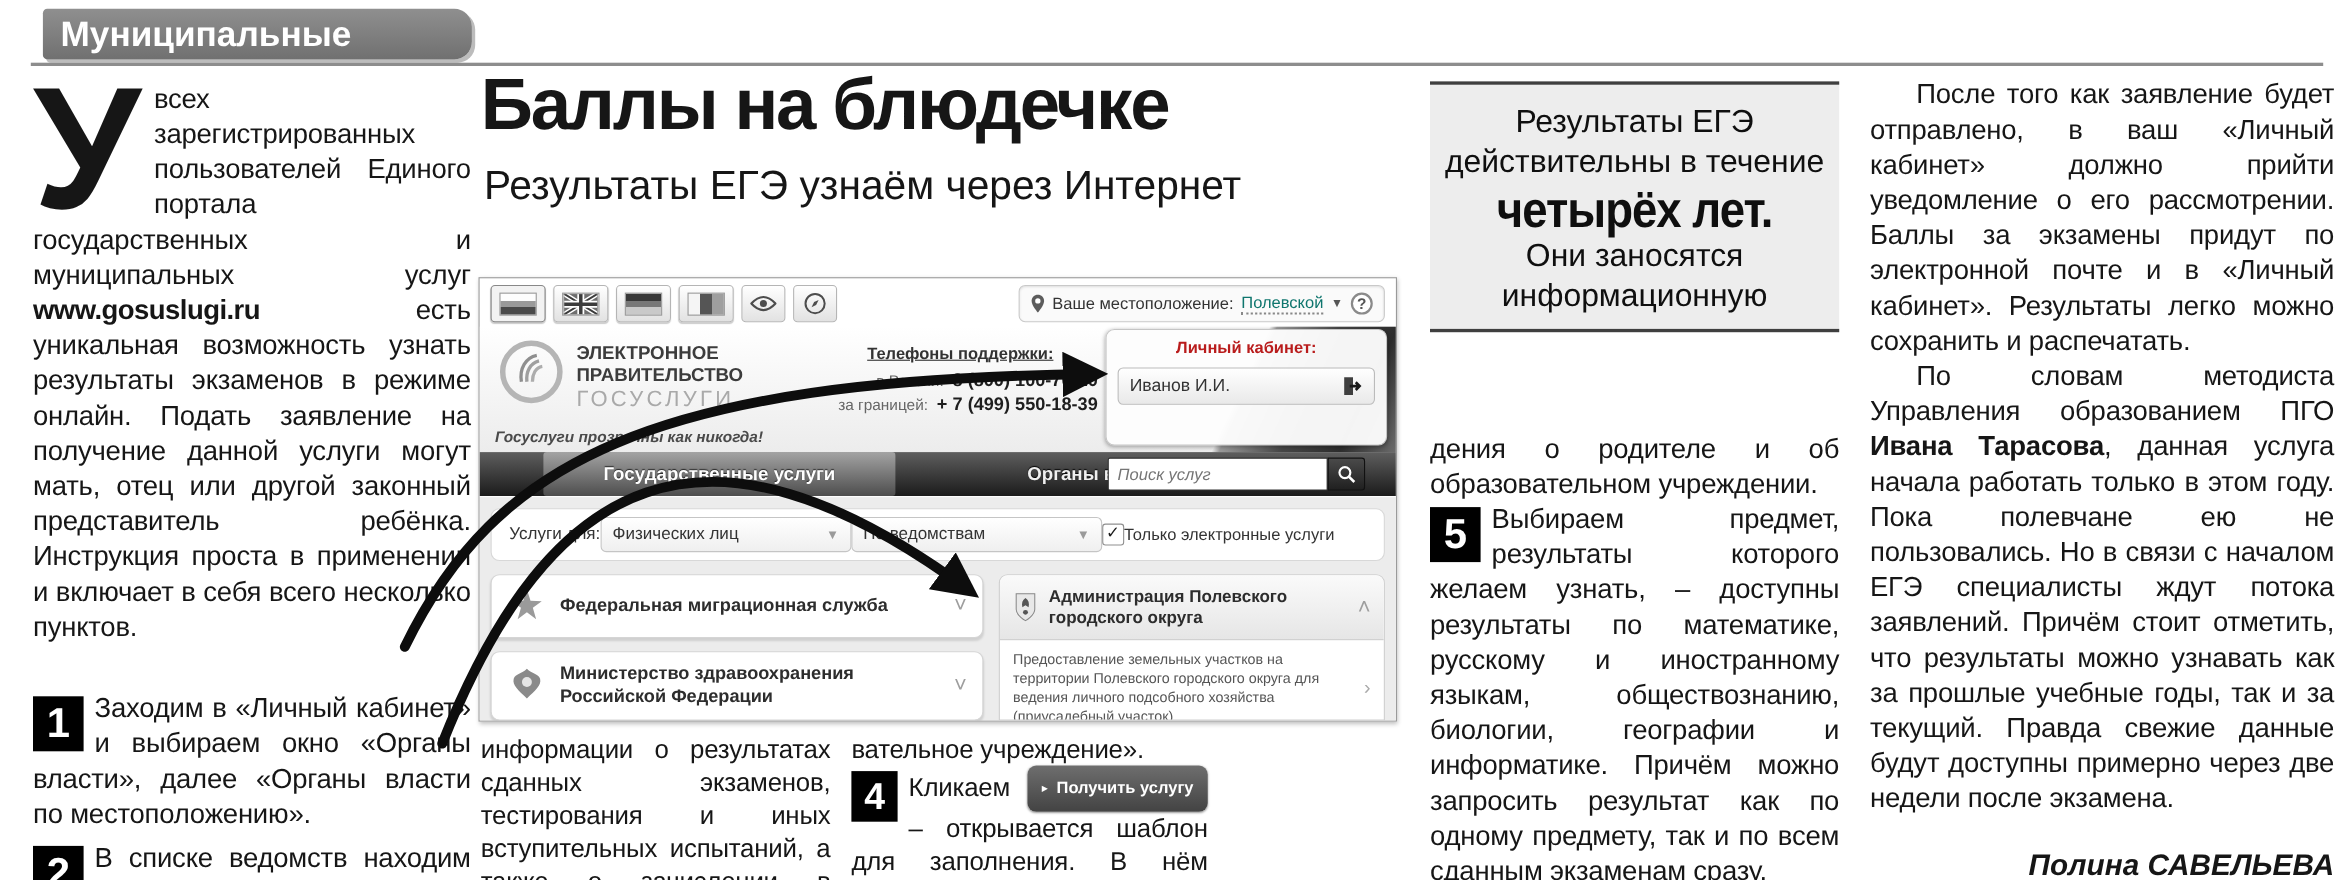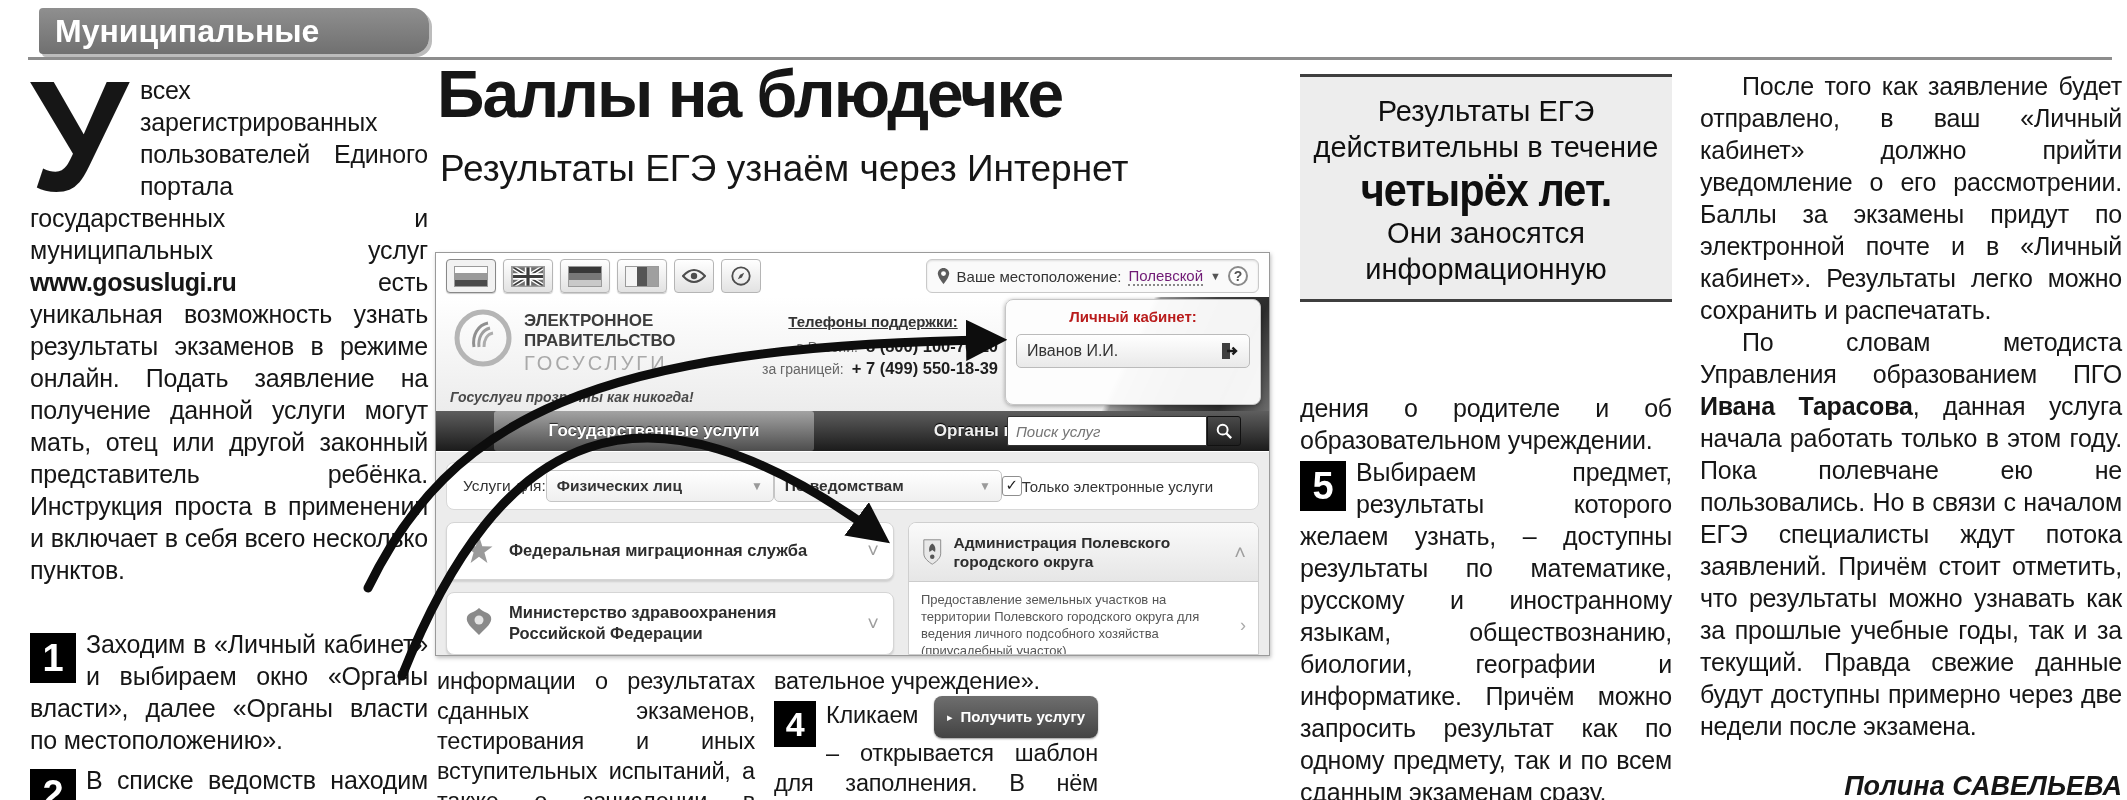--- a/index.html
+++ b/index.html
@@ -36,21 +36,21 @@
         display:flex;align-items:center;justify-content:center;box-shadow:0 1px 1px #ccc;}
   .fbtn.active{border-color:#888;background:#f2f2f2;}
   .flag{width:34px;height:21px;border:1px solid #9a9a9a;box-sizing:border-box;}
   .flag-ru{background:linear-gradient(#fdfdfd 33%,#9a9a9a 33% 66%,#4a4a4a 66%);}
   .flag-de{background:linear-gradient(#383838 33%,#787878 33% 66%,#c9c9c9 66%);}
   .flag-fr{background:linear-gradient(90deg,#f5f5f5 33%,#555 33% 66%,#9f9f9f 66%);}
   .ibtn{width:38px;height:32px;border:1px solid #b5b5b5;border-radius:4px;background:linear-gradient(#fff,#e2e2e2);
         display:flex;align-items:center;justify-content:center;}
   .loc{margin-left:auto;height:32px;border:1px solid #c9c9c9;border-radius:6px;background:#fafafa;
        display:flex;align-items:center;gap:7px;padding:0 10px;font-size:15px;color:#333;box-shadow:inset 0 1px 2px #ddd;}
-  .loc-value{border-bottom:2px dotted #888;color:#701a75;}
+  .loc-value{border-bottom:2px dotted #888;color:#0f766e;}
   .loc-caret{font-size:11px;color:#555;}
   .help-badge{width:20px;height:20px;border:2px solid #8a8a8a;border-radius:50%;color:#555;font-size:14px;
        font-weight:bold;display:flex;align-items:center;justify-content:center;background:#fff;box-sizing:border-box;}
 
   .shot-header{position:absolute;left:0;top:44px;right:0;height:114px;background:linear-gradient(#ffffff,#ececec);}
   .dark-wedge{position:absolute;right:0;top:0;width:180px;height:114px;
       background:linear-gradient(115deg,rgba(0,0,0,0) 28%,#9c9c9c 31%,#474747 55%,#2d2d2d 78%,#6b6b6b 100%);}
   .logo-circle{position:absolute;left:16px;top:10px;}
   .logo-text{position:absolute;left:88px;top:14px;line-height:20px;}
   .logo-l1,.logo-l2{font-size:17px;font-weight:bold;color:#3c3c3c;}
@@ -76,21 +76,21 @@
   .nav-search{position:absolute;right:28px;top:5px;width:234px;height:30px;display:flex;}
   .nav-search input{flex:1;border:1px solid #333;height:30px;box-sizing:border-box;font-size:15px;font-style:italic;
      color:#888;padding:0 8px;font-family:inherit;border-radius:2px 0 0 2px;outline:none;min-width:0;}
   .search-btn{width:34px;height:30px;background:linear-gradient(#4a4a4a,#202020);border:1px solid #111;
      border-radius:0 3px 3px 0;display:flex;align-items:center;justify-content:center;box-sizing:border-box;}
 
   .shot-body{position:absolute;left:0;top:198px;right:0;bottom:0;background:#ececec;border-top:1px solid #fff;}
   .filter-panel{position:absolute;left:10px;top:10px;right:10px;height:48px;background:#fff;border:1px solid #d8d8d8;
      border-radius:8px;display:flex;align-items:center;padding:0 16px;box-sizing:border-box;font-size:15.5px;color:#333;}
   .sel{height:32px;border:1px solid #c5c5c5;border-radius:5px;background:linear-gradient(#fff,#efefef);
-     display:flex;align-items:center;padding:0 10px;box-sizing:border-box;font-weight:bold;}
+     display:flex;align-items:center;padding:0 10px;box-sizing:border-box;}
   .sel1,.sel2{width:228px;}
   .sel-arrow{margin-left:auto;color:#9a9a9a;font-size:12px;padding-left:14px;}
   .chk{width:18px;height:18px;border:1px solid #8f8f8f;border-radius:3px;background:#fff;color:#1a1a1a;
      font-size:15px;font-weight:bold;line-height:16px;text-align:center;flex:none;}
   .chk-label{font-size:15px;}
   .lists{position:absolute;left:10px;top:70px;right:10px;bottom:0;display:flex;gap:14px;}
   .list-left{width:448px;display:flex;flex-direction:column;gap:12px;flex:none;}
   .agency{background:#fff;border:1px solid #d5d5d5;border-radius:8px;box-shadow:0 2px 2px rgba(0,0,0,.12);
      display:flex;align-items:center;gap:12px;padding:10px 14px;font-size:16.5px;font-weight:bold;color:#2d2d2d;
      min-height:52px;box-sizing:border-box;line-height:21px;}

